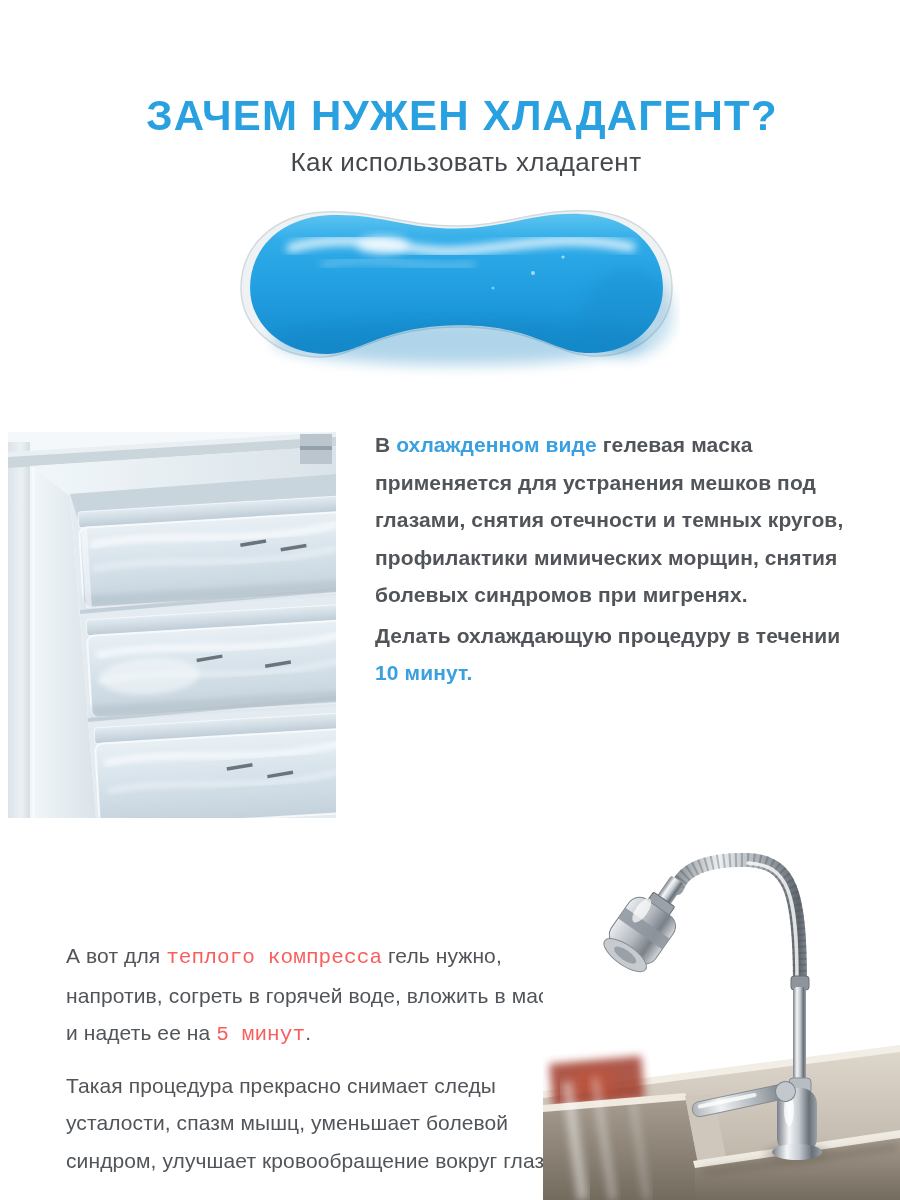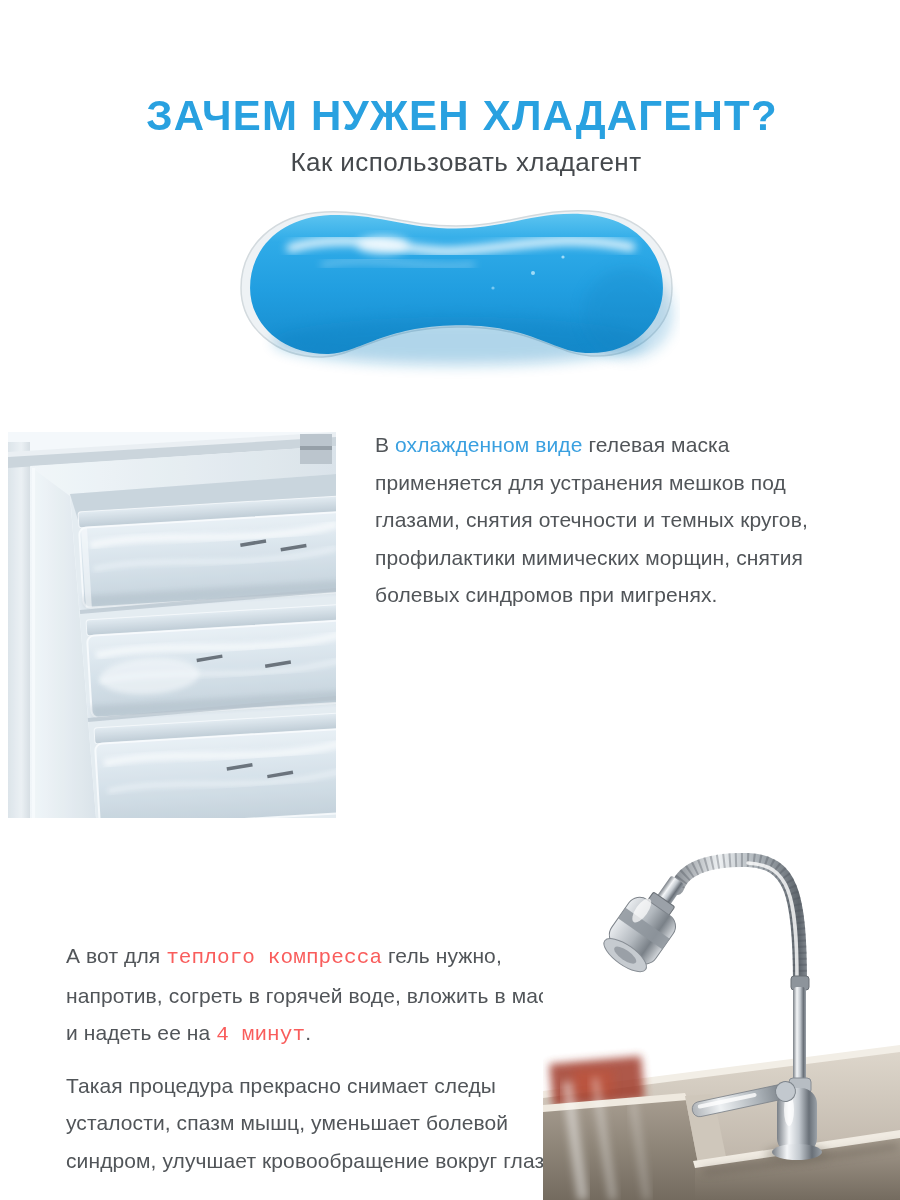--- a/index.html
+++ b/index.html
@@ -19,21 +19,21 @@
   }
   .mask-img{position:absolute;top:193px;left:233px;width:447px;height:186px;}
   .freezer-img{position:absolute;top:432px;left:8px;width:328px;height:386px;}
   .faucet-img{position:absolute;top:832px;left:543px;width:357px;height:368px;}
   .textcol{
     position:absolute;color:#515559;font-size:21px;line-height:37.5px;
     letter-spacing:0.1px;
   }
   .cold-text{top:426px;left:375px;width:482px;}
   .warm-text{top:937px;left:66px;width:505px;}
-  .cold-text p{margin:0 0 3px 0;}
+  .cold-text p{margin:0 0 3px 0;font-weight:bold;}
   .warm-text p{margin:0 0 13px 0;}
   .hl-blue{color:#3aa0e0;}
   .hl-red{color:#f95d5c;font-family:Liberation Mono, monospace;}
 </style>
 </head>
 <body>
 
 <div class="page">
 
   <h1 class="title">ЗАЧЕМ НУЖЕН ХЛАДАГЕНТ?</h1>
@@ -153,24 +153,25 @@
     </g>
 
     <path d="M 72,180 L 328,158" stroke="#b4bfc8" stroke-width="4" opacity="0.7"></path>
     <path d="M 80,288 L 328,266" stroke="#b4bfc8" stroke-width="4" opacity="0.7"></path>
 
     <rect x="0" y="0" width="328" height="386" fill="#cfe0ee" opacity="0.14"></rect>
   </svg>
 
   <div class="textcol cold-text">
     <p><span>В </span><span class="hl-blue">охлажденном виде</span><span> гелевая маска применяется для устранения мешков под глазами, снятия отечности и темных кругов, профилактики мимических морщин, снятия болевых синдромов при мигренях.</span></p>
+    <p><span>Делать охлаждающую процедуру в течении </span><span class="hl-blue">10 минут.</span><span></span></p>
   </div>
 
   <div class="textcol warm-text">
-    <p><span>А вот для </span><span class="hl-red">теплого компресса</span><span> гель нужно, напротив, согреть в горячей воде, вложить в маску и надеть ее на </span><span class="hl-red">4 минут</span><span>.</span></p>
+    <p><span>А вот для </span><span class="hl-red">теплого компресса</span><span> гель нужно, напротив, согреть в горячей воде, вложить в маску и надеть ее на </span><span class="hl-red">5 минут</span><span>.</span></p>
     <p>Такая процедура прекрасно снимает следы усталости, спазм мышц, уменьшает болевой синдром, улучшает кровообращение вокруг глаз.</p>
   </div>
 
   <svg class="faucet-img" viewBox="0 0 357 368" aria-hidden="true">
     <defs>
       <linearGradient id="chromeV" x1="0" y1="0" x2="1" y2="0">
         <stop offset="0" stop-color="#797f86"></stop>
           <stop offset="0.3" stop-color="#f4f6f8"></stop>
         <stop offset="0.55" stop-color="#c3c9cf"></stop>
           <stop offset="0.8" stop-color="#697078"></stop>

